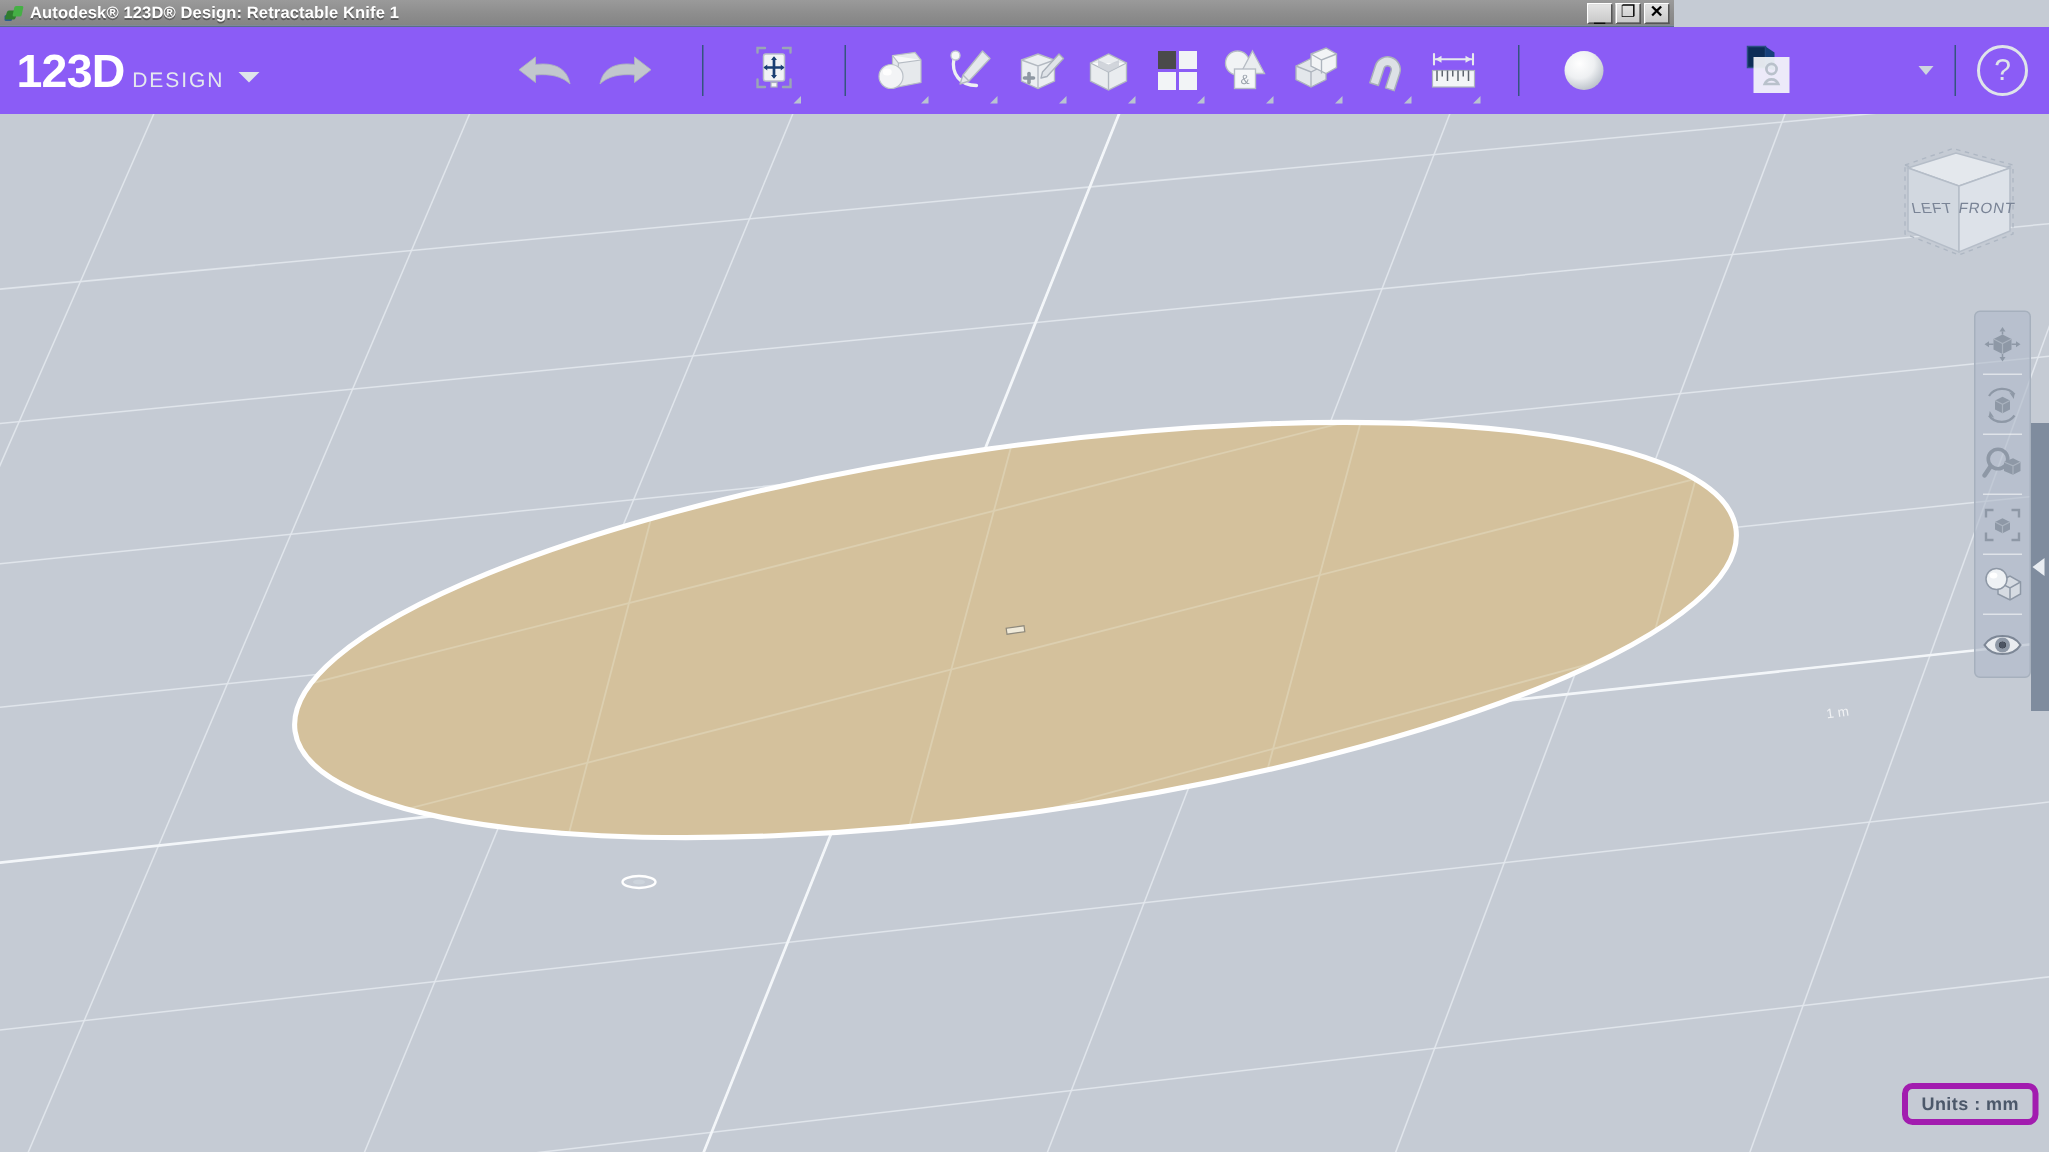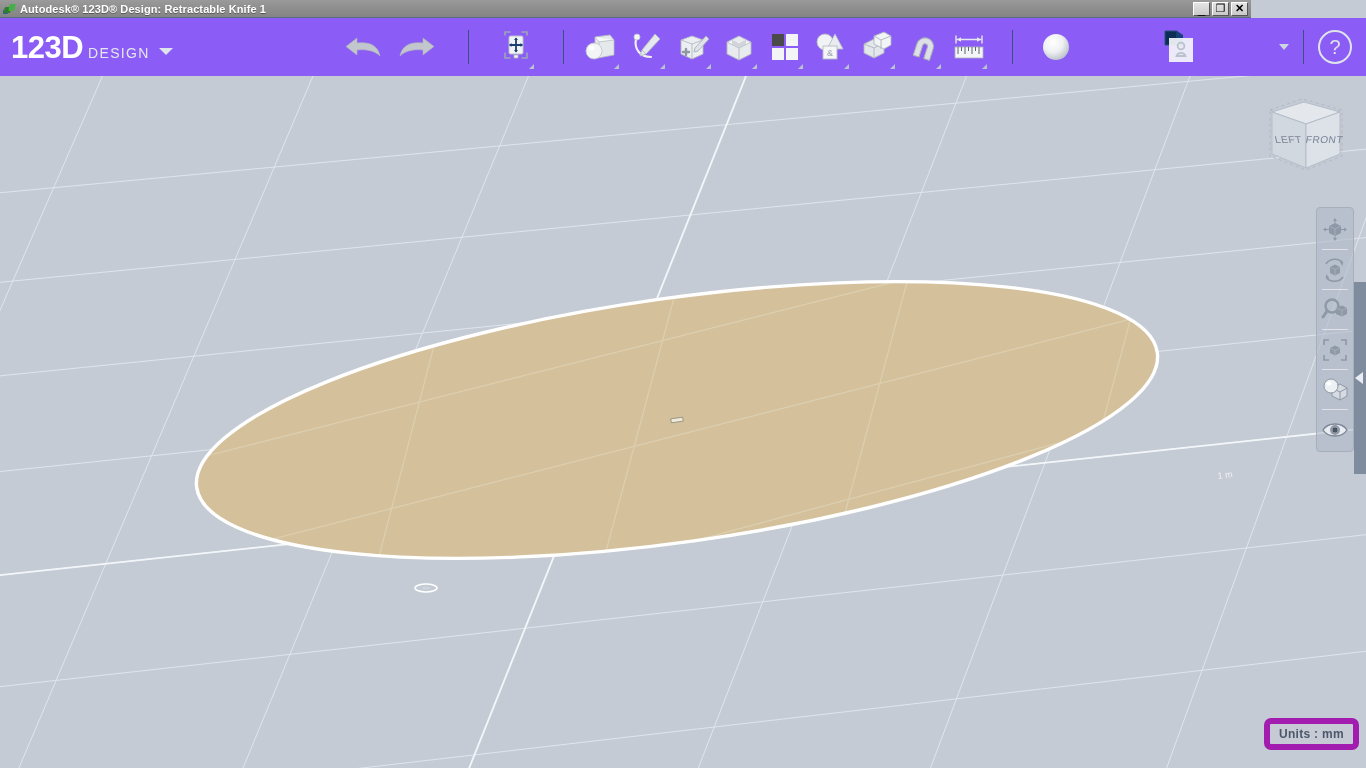--- a/index.html
+++ b/index.html
@@ -5,21 +5,21 @@
   * { margin:0; padding:0; box-sizing:border-box; }
   html, body {
     width:1366px; height:768px;
     overflow:hidden;
     font-family:"Liberation Sans", sans-serif;
     background:#c5cbd4;
   }
 
   
   #titlebar {
-    position:absolute; left:0; top:0; width:1251px; height:18px;
+    position:absolute; left:0; top:0; width:1116px; height:18px;
     background:linear-gradient(to bottom, #9a9a9a 0%, #8e8e8e 50%, #848484 100%);
     display:flex; align-items:center;
     border-bottom:1px solid #5a6f86;
   }
   #app-icon {
     width:13px; height:13px; margin-left:3px; margin-right:4px;
     position:relative; flex:none;
   }
   #app-icon .ai-a { position:absolute; left:1px; top:5px; width:7px; height:6px;
     background:#2f7d2f; transform:skewX(-18deg); border-radius:1px; }
@@ -123,21 +123,21 @@
   .nav-btn {
     width:32px; height:31px; display:flex; align-items:center;
     justify-content:center; cursor:pointer; border-radius:3px;
   }
   .nav-sep { width:26px; height:1px; background:rgba(255,255,255,0.55); }
 
   
   #units-pill {
     position:absolute; right:7px; bottom:18px;
     padding:3px 9px;
-    border:6px solid #a21caf; border-radius:7px;
+    border:4px solid #a21caf; border-radius:7px;
     background:rgba(197,203,212,0.55);
     font-size:12px; color:#4c586a; font-weight:bold;
     letter-spacing:0.3px; cursor:pointer;
   }
 
   
   #right-strip {
     position:absolute; right:0; top:282px; width:12px; height:192px;
     background:#7f8c9e; cursor:pointer;
   }

